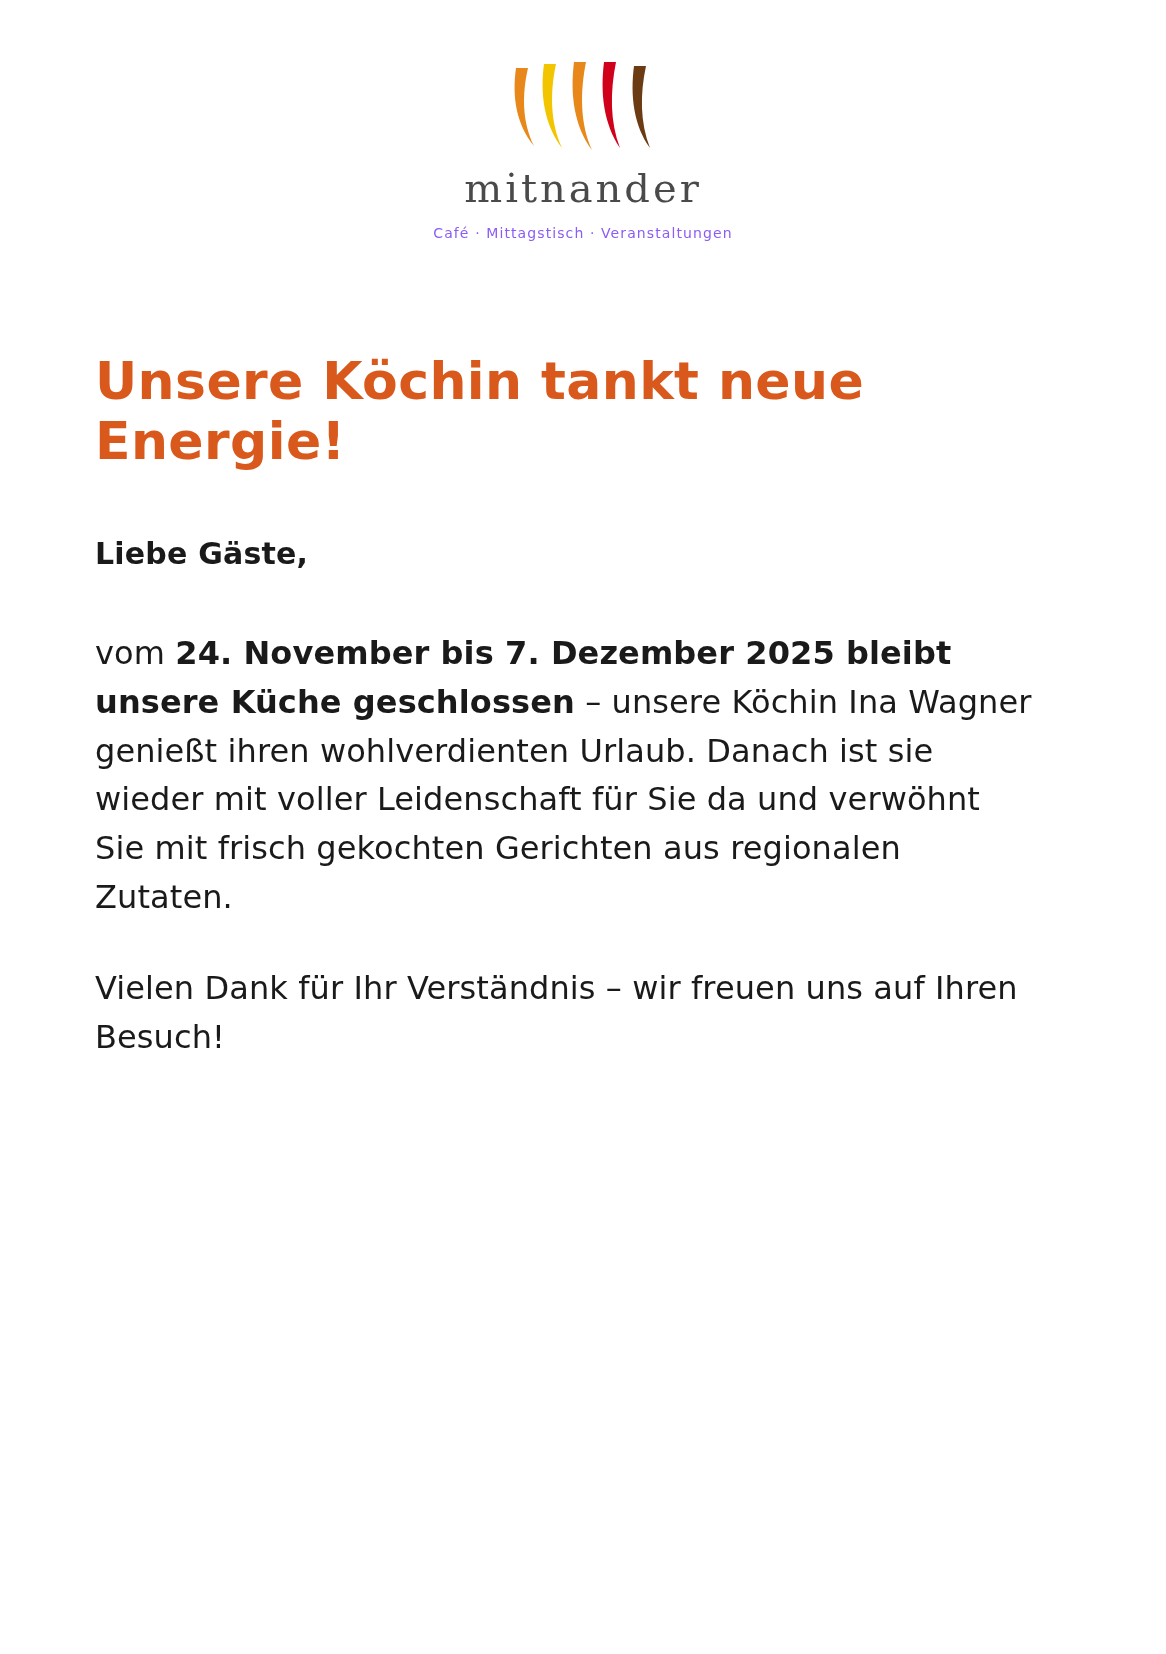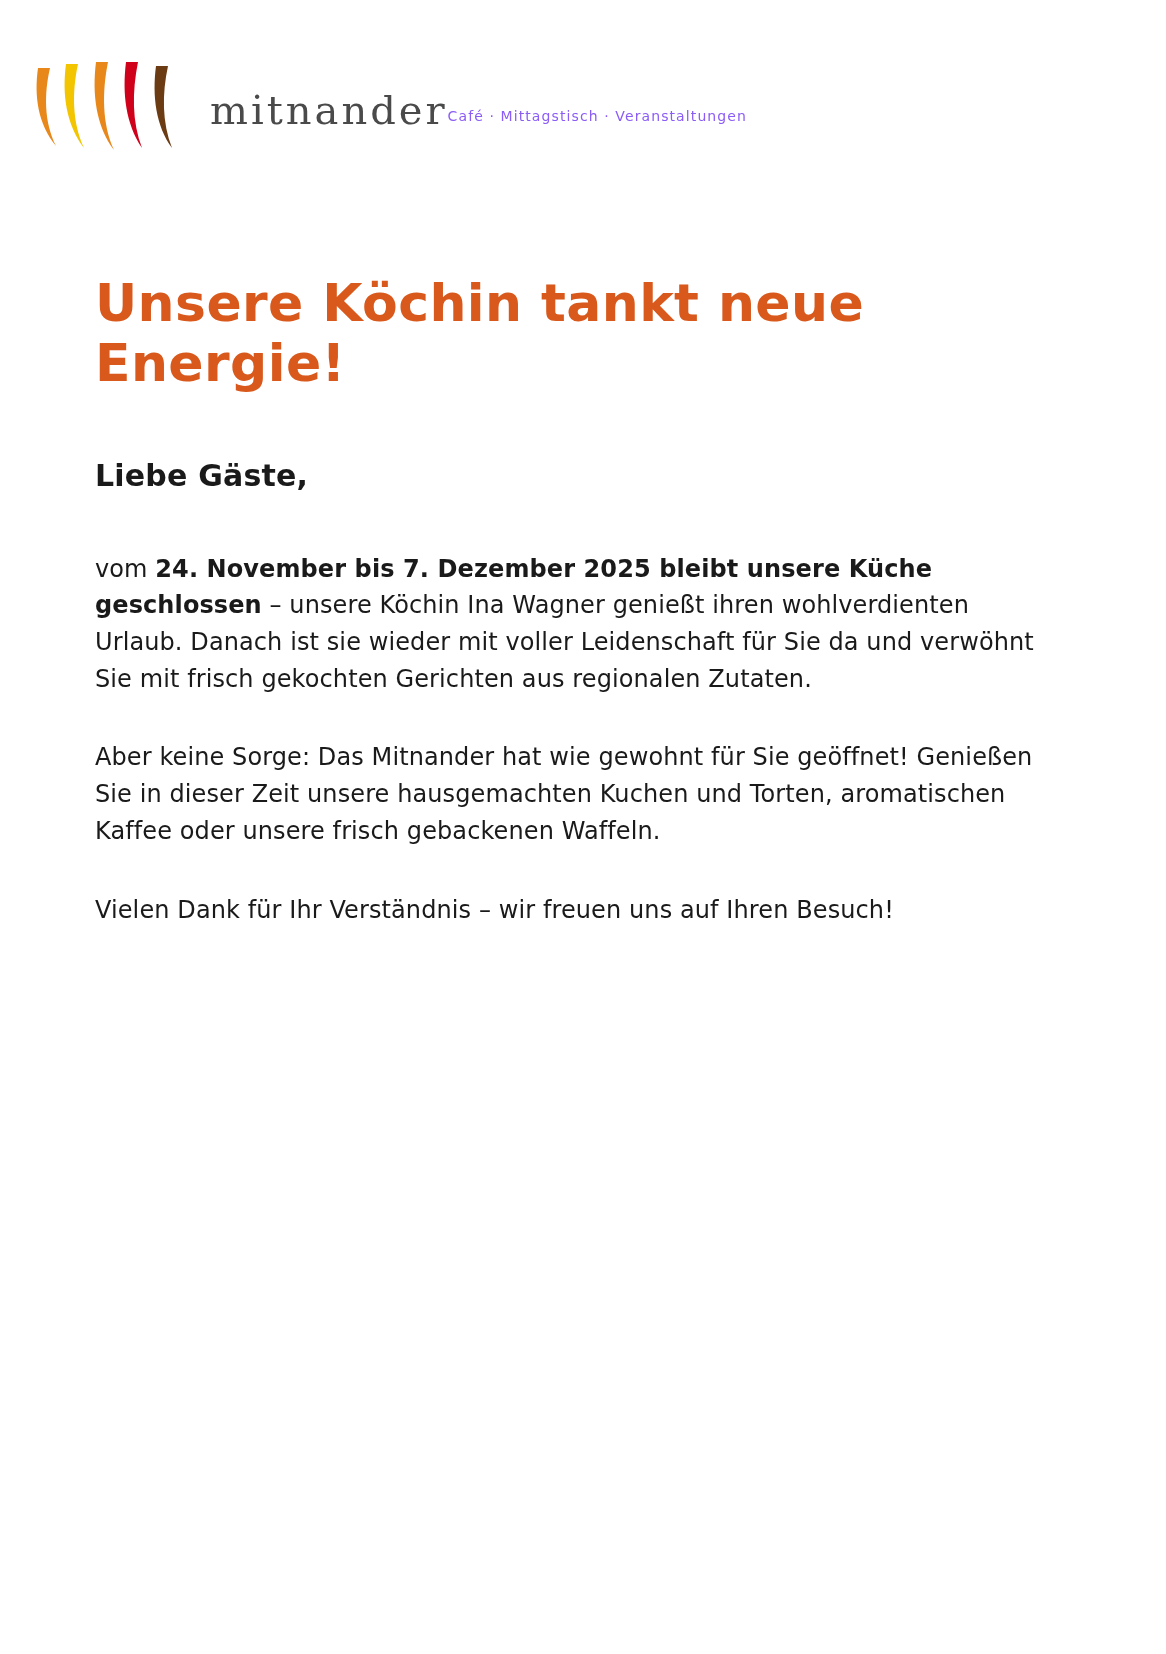--- a/index.html
+++ b/index.html
@@ -21,21 +21,21 @@
     height: 1654px;
     box-sizing: border-box;
     padding: 0;
     position: relative;
   }
 
   
   .logo-block {
     width: 100%;
     display: flex;
-    flex-direction: row;
+    flex-direction: column;
     align-items: center;
     padding-top: 52px;
   }
   .logo-mark {
     width: 210px;
     height: 110px;
     display: block;
   }
   .logo-wordmark {
     margin-top: 6px;
@@ -72,21 +72,21 @@
 
   .salutation {
     font-size: 30px;
     font-weight: bold;
     margin: 0 0 56px 0;
     line-height: 1.3;
     letter-spacing: 0.2px;
   }
 
   p.para {
-    font-size: 24px;
+    font-size: 32px;
     line-height: 1.53;
     margin: 0 0 42px 0;
     letter-spacing: 0.1px;
     max-width: 940px;
   }
   p.para:last-child { margin-bottom: 0; }
 
   .para b { font-weight: bold; }
 
   .closing {
@@ -114,19 +114,18 @@
     <div class="logo-tagline">Café · Mittagstisch · Veranstaltungen</div>
   </div>
 
   <div class="content">
     <h1 class="headline">Unsere Köchin tankt neue Energie!</h1>
 
     <div class="salutation">Liebe Gäste,</div>
 
     <div>
       <p class="para"><span>vom </span><b>24. November bis 7. Dezember 2025 bleibt unsere Küche geschlossen</b><span> – unsere Köchin Ina Wagner genießt ihren wohlverdienten Urlaub. Danach ist sie wieder mit voller Leidenschaft für Sie da und verwöhnt Sie mit frisch gekochten Gerichten aus regionalen Zutaten.</span></p>
-      <p class="para"><span>Aber keine Sorge: Das Mitnander hat wie gewohnt für Sie geöffnet! Genießen Sie in dieser Zeit unsere hausgemachten Kuchen und Torten, aromatischen Kaffee oder unsere frisch gebackenen Waffeln.</span></p>
       <p class="para"><span>Vielen Dank für Ihr Verständnis – wir freuen uns auf Ihren Besuch!</span></p>
     </div>
 
   </div>
 
 </div>
 
 </body></html>

